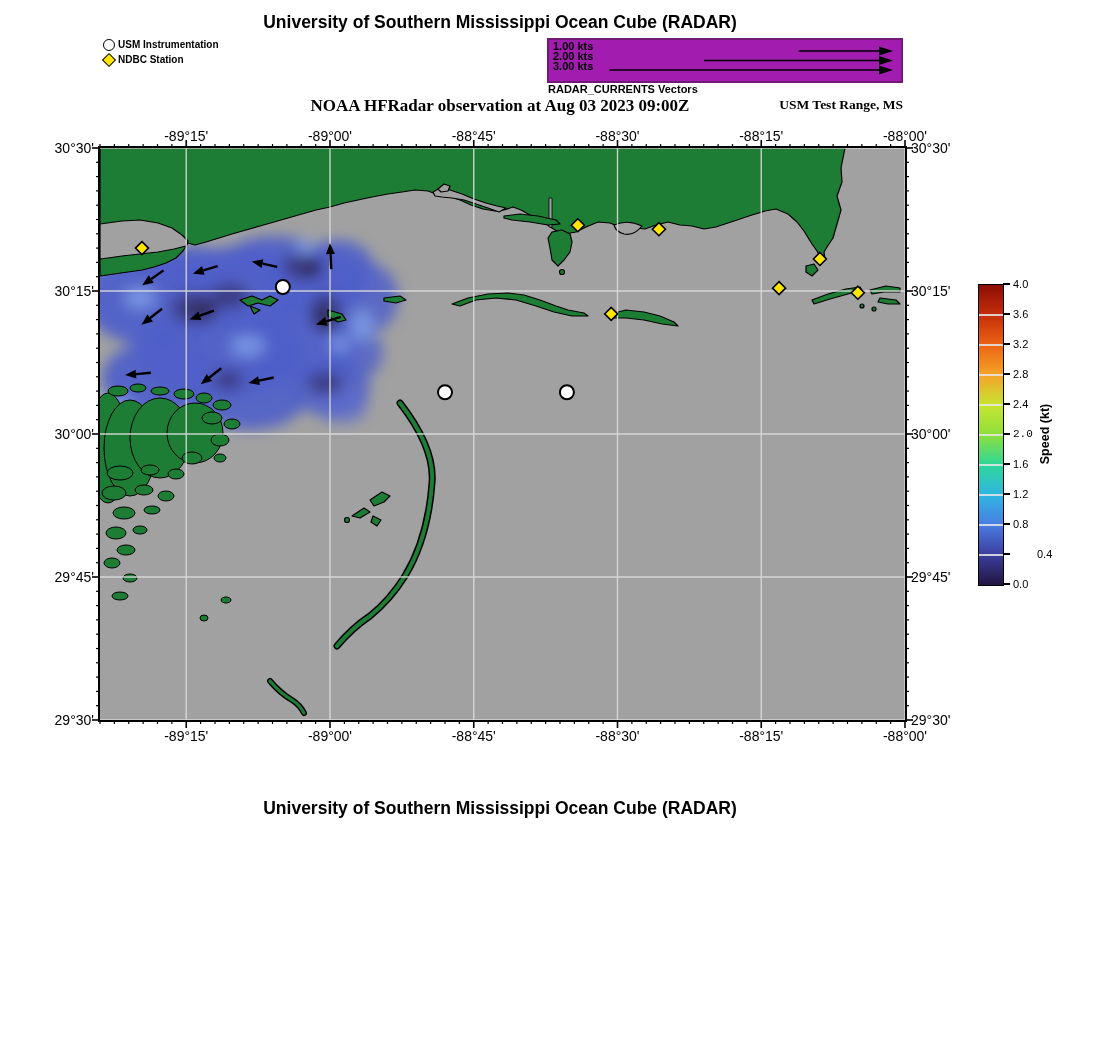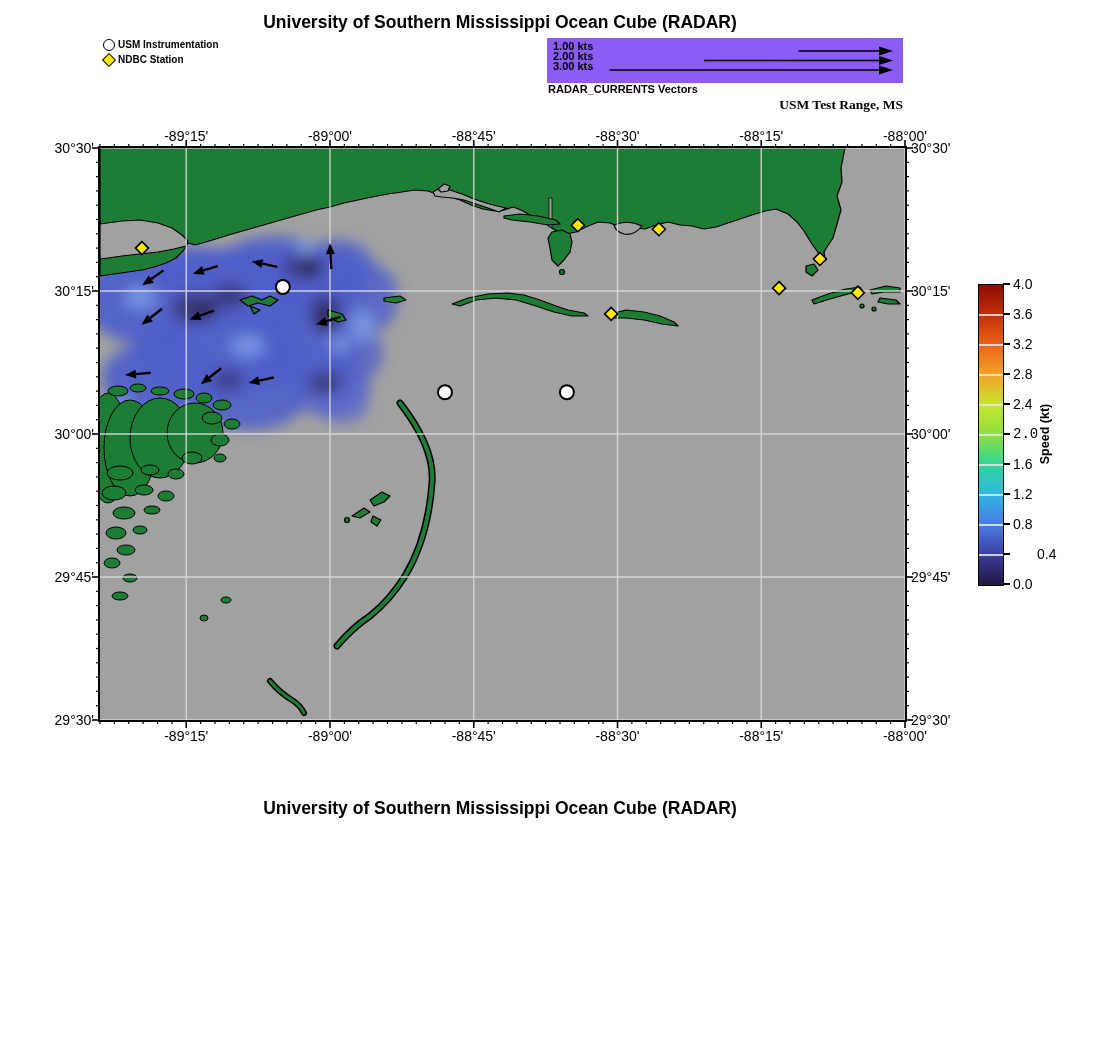--- a/index.html
+++ b/index.html
@@ -8,38 +8,38 @@
   .title-top,.title-bottom{position:absolute;left:0;width:1000px;text-align:center;
           font-size:17.5px;font-weight:bold;}
   .title-top{top:12px;}
   .title-bottom{top:798px;}
   .legend{position:absolute;left:103px;top:37px;}
   .legend-row{display:flex;align-items:center;height:15px;}
   .legend-label{font-size:10px;font-weight:bold;margin-left:3px;}
   .m-circle{width:10px;height:10px;border:1.8px solid #000;border-radius:50%;background:#fff;}
   .m-diamond{width:8px;height:8px;background:#ffe600;border:1.5px solid #000;transform:rotate(45deg);margin:0 1px;}
   .vscale-box{position:absolute;left:547px;top:38px;width:352px;height:41px;
-          border:2px solid #8b5cf6;background:#8b5cf6;}
+          border:2px solid #701a75;background:#a21caf;}
   .vscale-labels{position:absolute;left:4px;top:2px;line-height:9.8px;font-size:11px;font-weight:bold;}
   .vscale-svg{position:absolute;left:0;top:0;}
   .vector-caption{position:absolute;left:548px;top:83px;font-size:11px;font-weight:bold;}
   .subtitle{position:absolute;left:0;top:96px;width:1000px;text-align:center;
           font-family:"Liberation Serif",serif;font-size:17px;font-weight:bold;}
   .region-label{position:absolute;right:197px;top:97px;
           font-family:"Liberation Serif",serif;font-size:13.5px;font-weight:bold;}
   .map{position:absolute;left:100px;top:148px;width:805px;height:572px;background:#a1a1a1;}
   .map svg{position:absolute;left:0;top:0;}
   .map-frame{position:absolute;left:98px;top:146px;width:805px;height:572px;
           border:2px solid #000;pointer-events:none;z-index:30;}
   .ticks-svg{position:absolute;left:88px;top:136px;z-index:31;pointer-events:none;}
   .ticklabel{position:absolute;font-size:14px;white-space:nowrap;z-index:32;}
   .cbar{position:absolute;left:978px;top:284px;width:24px;height:300px;border:1.5px solid #000;z-index:5;}
   .cbar-line{position:absolute;left:0;width:100%;height:1.5px;background:#e8e8e8;opacity:.85;}
   .cbar-tick{position:absolute;width:7px;height:1.5px;background:#000;z-index:6;}
-  .cbar-label{position:absolute;font-size:14px;transform:translateY(-50%);z-index:6;}
+  .cbar-label{position:absolute;font-size:11px;transform:translateY(-50%);z-index:6;}
   .cbar-title{position:absolute;left:1045px;top:434px;transform:translate(-50%,-50%) rotate(-90deg);
           font-size:12.5px;font-weight:bold;white-space:nowrap;z-index:6;}
 </style>
 </head>
 <body>
 
 <div class="figure">
 
   <div class="title-top">University of Southern Mississippi Ocean Cube (RADAR)</div>
 
@@ -64,20 +64,21 @@
         <line x1="249.5" y1="11" x2="332" y2="11" stroke="#000" stroke-width="1.6"></line>
         <polygon points="344,11 330,6.5 330,15.5" fill="#000"></polygon>
         <line x1="155" y1="20.5" x2="332" y2="20.5" stroke="#000" stroke-width="1.6"></line>
         <polygon points="344,20.5 330,16 330,25" fill="#000"></polygon>
         <line x1="60.5" y1="30" x2="332" y2="30" stroke="#000" stroke-width="1.6"></line>
         <polygon points="344,30 330,25.5 330,34.5" fill="#000"></polygon>
       </svg>
   </div>
 
   <div class="vector-caption">RADAR_CURRENTS Vectors</div>
+  <div class="subtitle">NOAA HFRadar observation at Aug 03 2023 09:00Z</div>
   <div class="region-label">USM Test Range, MS</div>
 
   <div class="map">
     <svg width="805" height="572" viewBox="0 0 805 572">
       <defs>
         <filter id="blur7" x="-40%" y="-40%" width="180%" height="180%">
           <feGaussianBlur stdDeviation="7"></feGaussianBlur>
         </filter>
       </defs>
 

